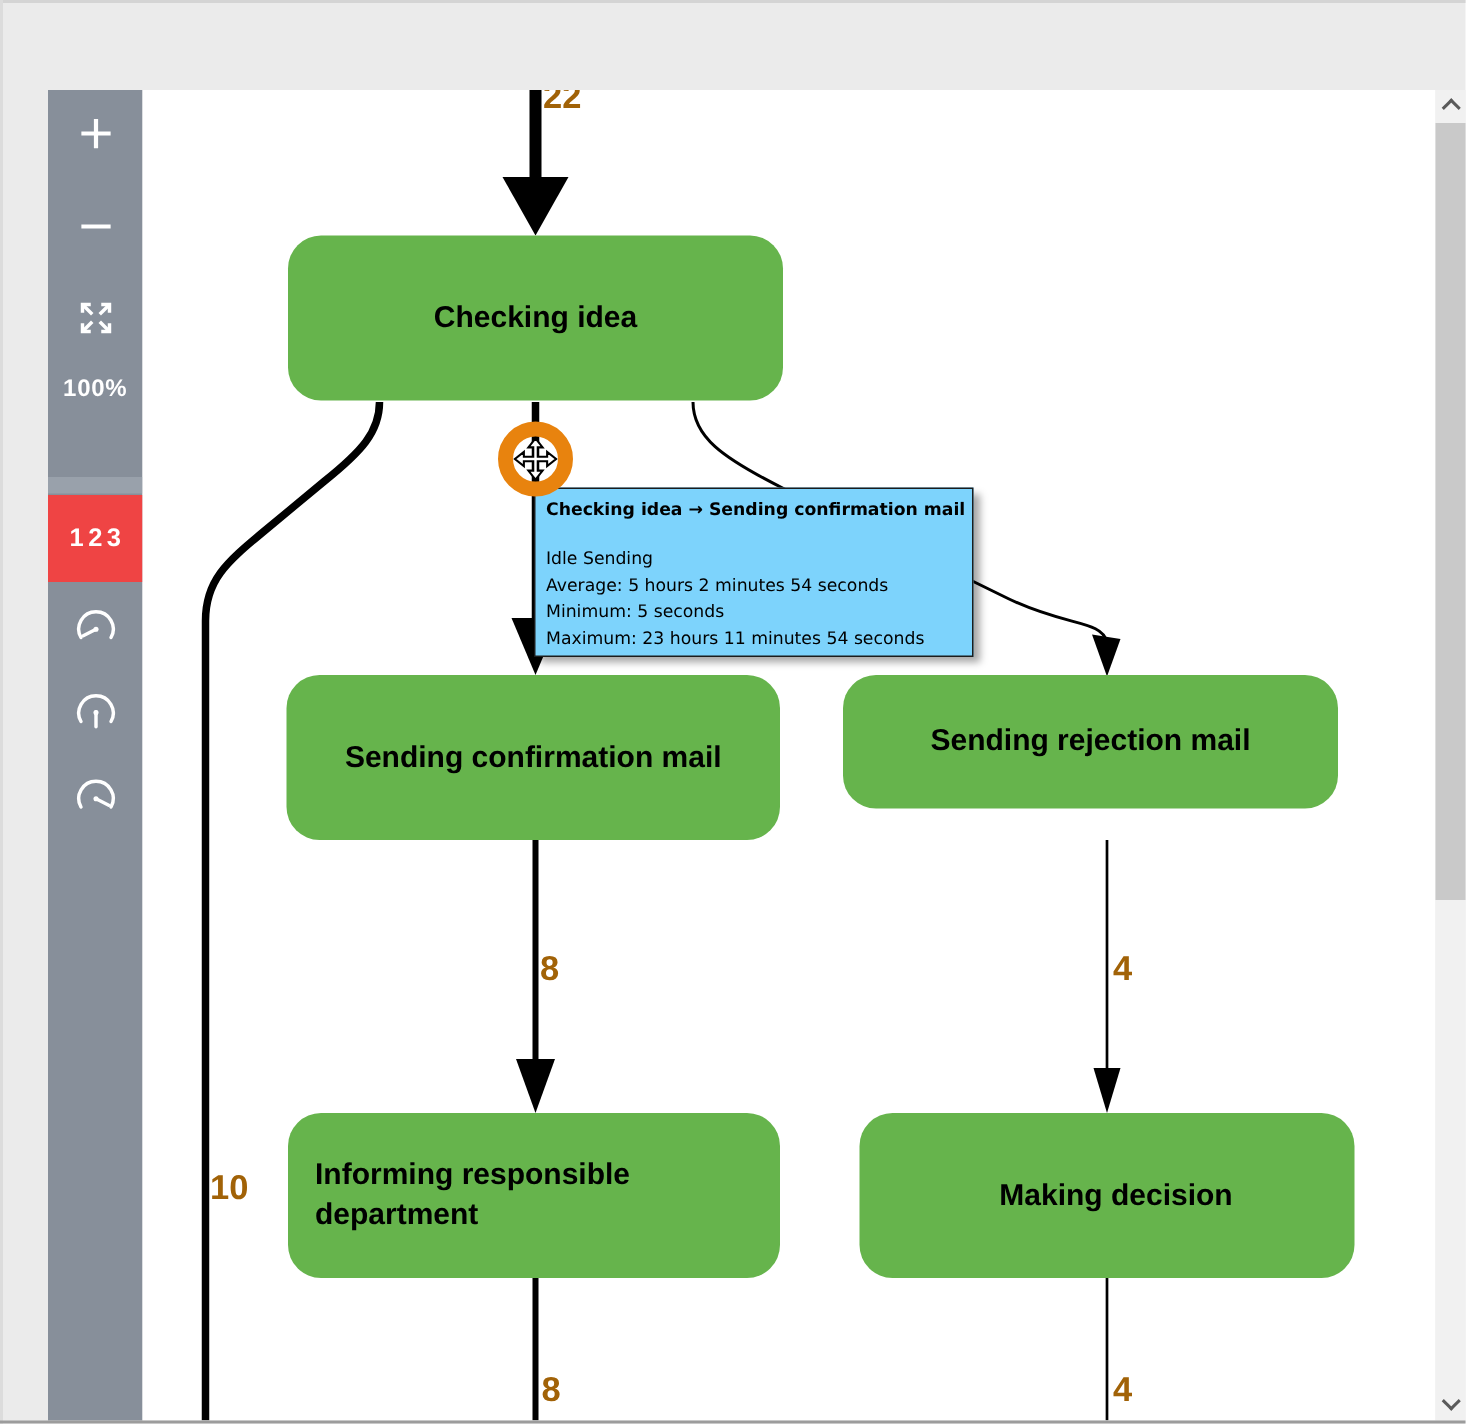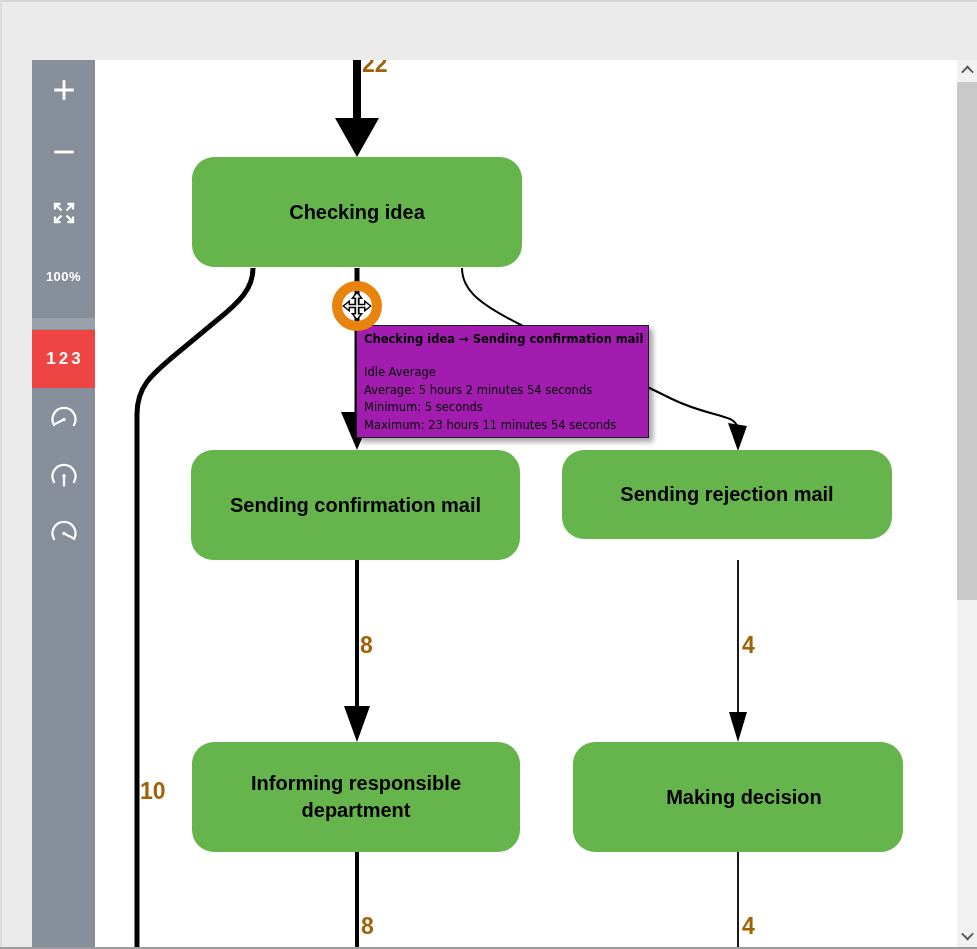--- a/index.html
+++ b/index.html
@@ -11,33 +11,33 @@
   .frame-top-line{position:absolute;left:0;top:0;width:977px;height:2px;background:#d4d4d4;}
   .frame-left-line{position:absolute;left:0;top:0;width:2px;height:949px;background:#dcdcdc;}
   .frame-bottom-line{position:absolute;left:0;top:947px;width:977px;height:2px;background:#9c9c9c;}
 
   
   .toolbar{position:absolute;left:32px;top:60px;width:63px;height:887px;background:#878f9a;}
   .tb-btn{position:absolute;left:0;width:63px;display:flex;align-items:center;justify-content:center;color:#fff;cursor:pointer;}
   .tb-zoom-in{top:0;height:63px;}
   .tb-zoom-out{top:63px;height:61px;}
   .tb-fit{top:124px;height:61px;}
-  .tb-zoom-level{top:185px;height:62px;font-size:13px;font-weight:bold;letter-spacing:.5px;}
+  .tb-zoom-level{top:169px;height:62px;font-size:16px;font-weight:bold;letter-spacing:.5px;}
   .tb-divider{position:absolute;left:0;top:258px;width:63px;height:11px;background:#99a1ab;}
   .tb-123{top:270px;height:58px;background:#ef4444;font-size:17px;font-weight:bold;letter-spacing:3px;padding-left:3px;box-sizing:border-box;}
   .tb-gauge1{top:333px;height:55px;}
   .tb-gauge2{top:389px;height:56px;}
   .tb-gauge3{top:446px;height:56px;}
 
   
   .canvas{position:absolute;left:95px;top:60px;width:862px;height:887px;background:#fff;overflow:hidden;}
   svg.edges{position:absolute;left:0;top:0;z-index:1;}
   .node{
     position:absolute;z-index:2;background:#66b44c;border-radius:22px;
-    display:flex;align-items:center;justify-content:center;text-align:center;
+    display:flex;align-items:center;justify-content:center;text-align:left;
     font-weight:bold;font-size:20px;line-height:1.35;color:#000;
     padding:0 16px;box-sizing:border-box;
   }
   .n-checking{left:97px;top:97px;width:330px;height:110px;}
   .n-confirm{left:96px;top:390px;width:329px;height:110px;}
   .n-reject{left:467px;top:390px;width:330px;height:89px;}
   .n-inform{left:97px;top:682px;width:328px;height:110px;padding:0 18px;}
   .n-decision{left:478px;top:682px;width:330px;height:110px;padding-left:28px;}
 
   .edge-label{
@@ -46,21 +46,21 @@
   }
   .lbl-22{left:267px;top:-9px;}
   .lbl-10{left:45px;top:718px;}
   .lbl-8a{left:265px;top:572px;}
   .lbl-4a{left:647px;top:572px;}
   .lbl-8b{left:266px;top:853px;}
   .lbl-4b{left:647px;top:853px;}
 
   .tooltip{
     position:absolute;left:261px;top:265px;width:293px;height:113px;z-index:10;
-    background:#a21caf;border:1px solid #1c1c1c;box-sizing:border-box;
+    background:#7dd3fc;border:1px solid #1c1c1c;box-sizing:border-box;
     box-shadow:4px 4px 5px rgba(0,0,0,.35);
     padding:6px 4px 6px 7px;
     font-family:"DejaVu Sans",sans-serif;font-size:11.5px;line-height:17.5px;color:#000;
     white-space:nowrap;overflow:hidden;
   }
   .tooltip .tt-title{font-weight:bold;font-size:11.5px;line-height:15px;margin-bottom:17px;}
 
   .hover-ring{
     position:absolute;left:237px;top:221px;width:50px;height:50px;z-index:11;
     border:10px solid #e8830e;border-radius:50%;box-sizing:border-box;
@@ -177,21 +177,21 @@
 
   <div class="edge-label lbl-22">22</div>
   <div class="edge-label lbl-10">10</div>
   <div class="edge-label lbl-8a">8</div>
   <div class="edge-label lbl-4a">4</div>
   <div class="edge-label lbl-8b">8</div>
   <div class="edge-label lbl-4b">4</div>
 
   <div class="tooltip">
     <div class="tt-title">Checking idea → Sending confirmation mail</div>
-    <div>Idle Average</div>
+    <div>Idle Sending</div>
     <div>Average: 5 hours 2 minutes 54 seconds</div>
     <div>Minimum: 5 seconds</div>
     <div>Maximum: 23 hours 11 minutes 54 seconds</div>
   </div>
 
   <div class="hover-ring"></div>
   <div class="move-cursor">
     <svg width="30" height="30" viewBox="0 0 24 24">
       <path d="M12 1 L15.8 5.8 H13.2 V10.8 H18.2 V8.2 L23 12 L18.2 15.8 V13.2 H13.2 V18.2 H15.8 L12 23 L8.2 18.2 H10.8 V13.2 H5.8 V15.8 L1 12 L5.8 8.2 V10.8 H10.8 V5.8 H8.2 Z" fill="#fff" stroke="#000" stroke-width="1.1" stroke-linejoin="miter"></path>
     </svg>

